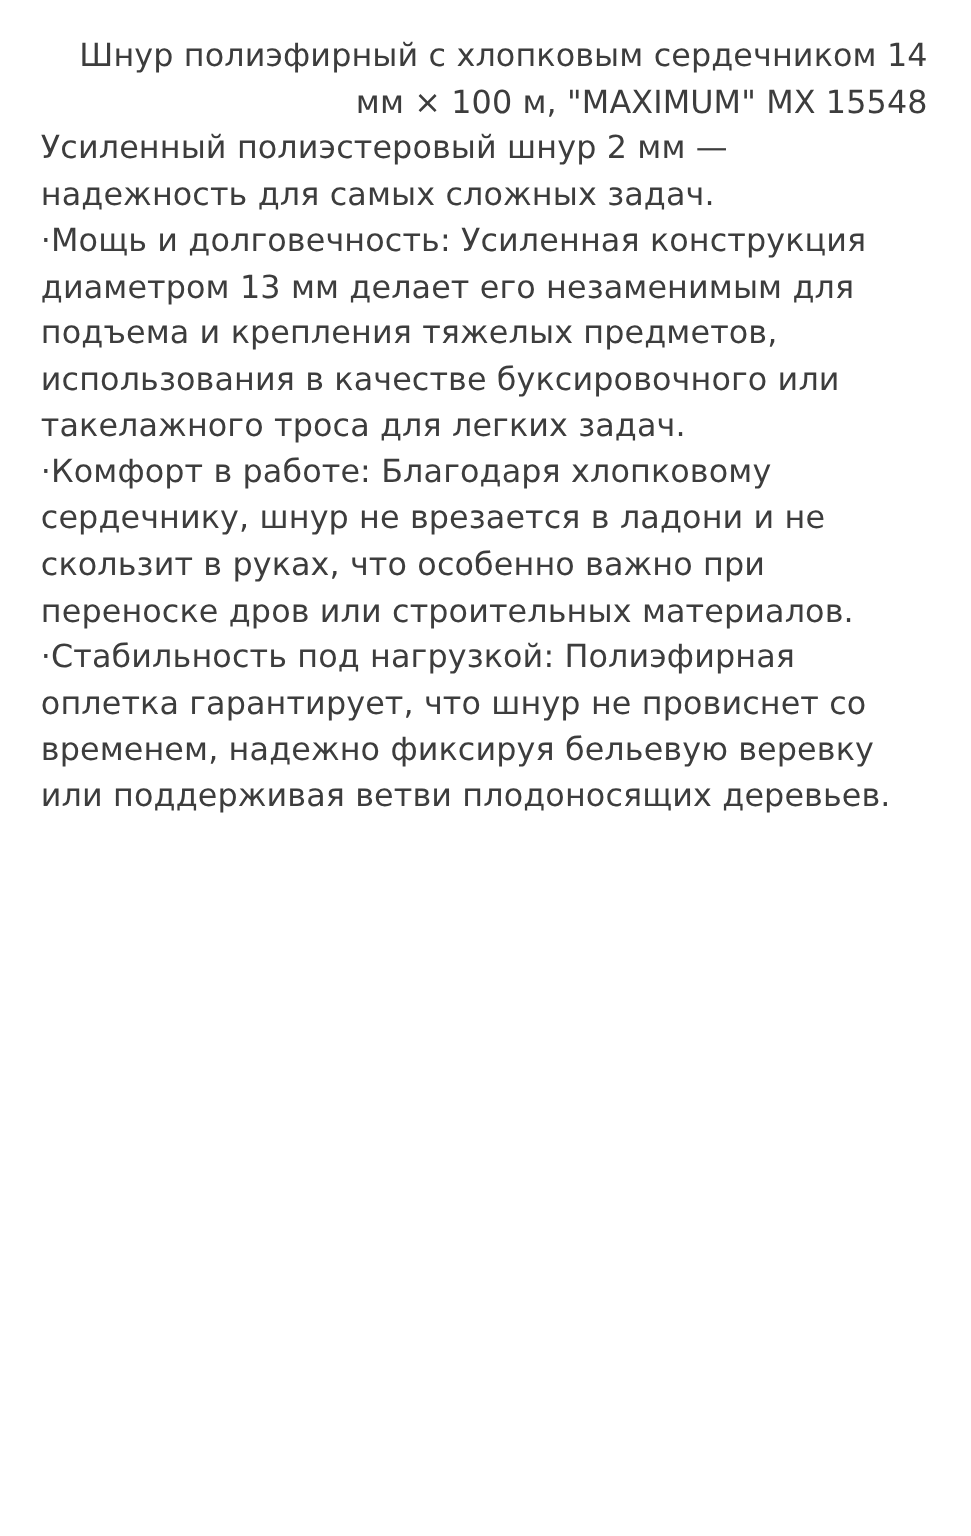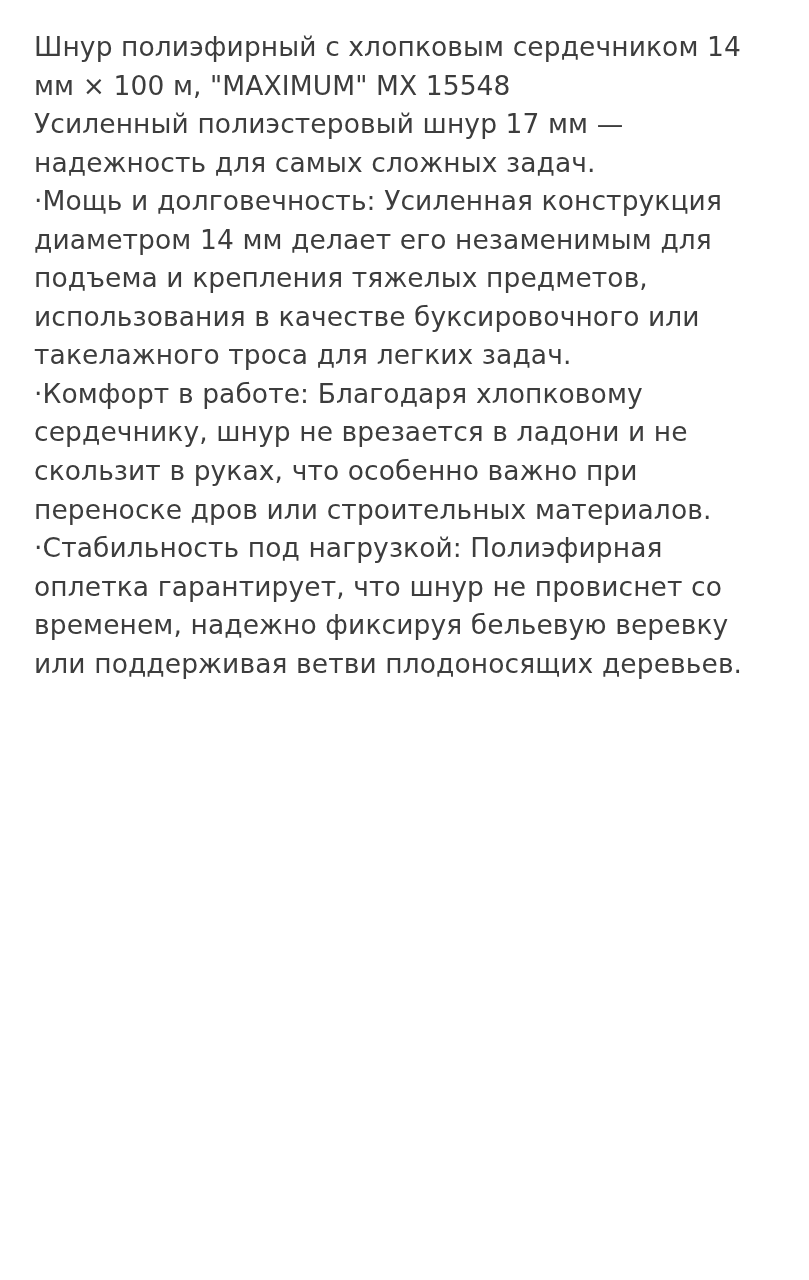--- a/index.html
+++ b/index.html
@@ -29,26 +29,27 @@
     font-weight: 400;
   }
   .para {
     margin: 0;
     padding: 0;
     text-align: left;
     word-wrap: break-word;
   }
   .title-line {
     margin: 0;
+    text-align: right;
   }
 </style>
 </head>
 <body>
 
 <div class="page">
   <div class="doc-body">
     <p class="para title-line">Шнур полиэфирный с хлопковым сердечником 14 мм × 100 м, "MAXIMUM" MX 15548</p>
-    <p class="para">Усиленный полиэстеровый шнур 17 мм — надежность для самых сложных задач.</p>
-    <p class="para">·Мощь и долговечность: Усиленная конструкция диаметром 14 мм делает его незаменимым для подъема и крепления тяжелых предметов, использования в качестве буксировочного или такелажного троса для легких задач.</p>
+    <p class="para">Усиленный полиэстеровый шнур 2 мм — надежность для самых сложных задач.</p>
+    <p class="para">·Мощь и долговечность: Усиленная конструкция диаметром 13 мм делает его незаменимым для подъема и крепления тяжелых предметов, использования в качестве буксировочного или такелажного троса для легких задач.</p>
     <p class="para">·Комфорт в работе: Благодаря хлопковому сердечнику, шнур не врезается в ладони и не скользит в руках, что особенно важно при переноске дров или строительных материалов.</p>
     <p class="para">·Стабильность под нагрузкой: Полиэфирная оплетка гарантирует, что шнур не провиснет со временем, надежно фиксируя бельевую веревку или поддерживая ветви плодоносящих деревьев.</p>
   </div>
 </div>
 
 </body></html>

